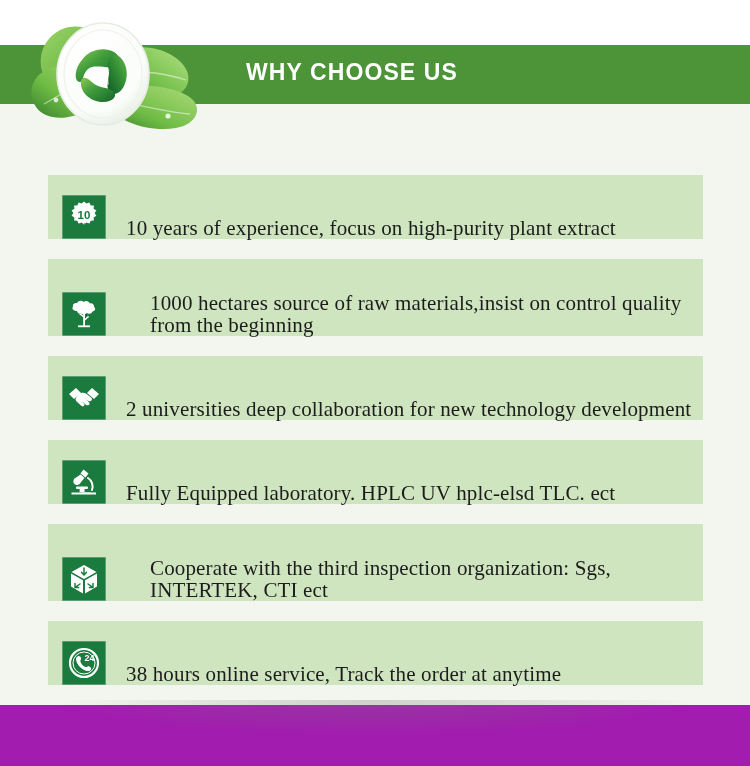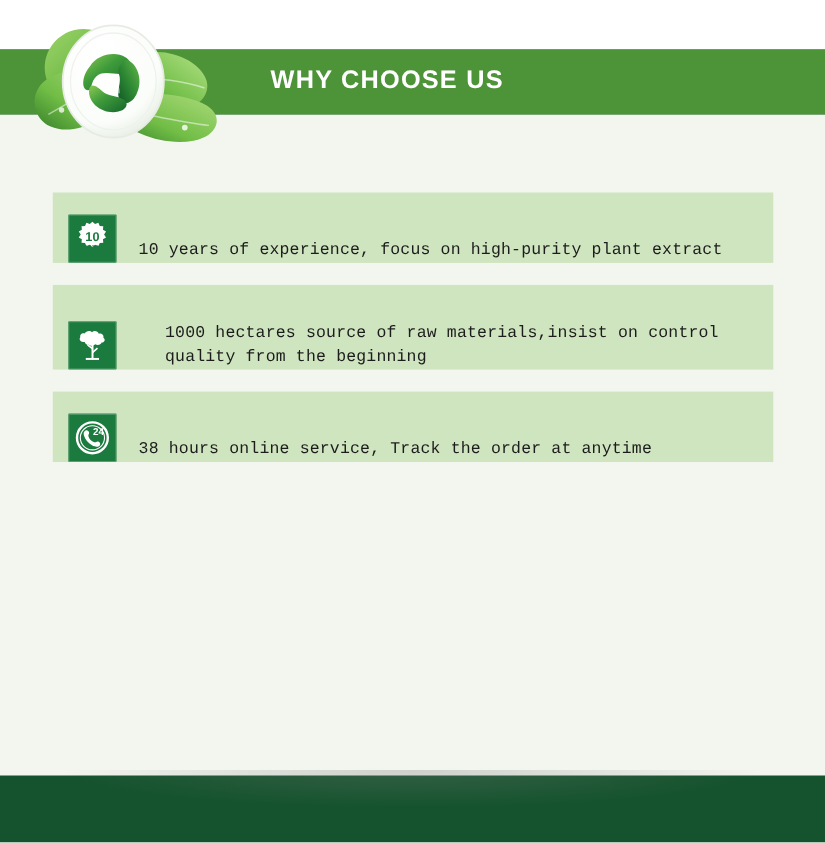--- a/index.html
+++ b/index.html
@@ -9,21 +9,21 @@
     height: 766px;
     background: #ffffff;
     font-family: "Liberation Sans", sans-serif;
   }
 
   #page {
     position: relative;
     width: 750px;
     height: 766px;
     overflow: hidden;
-    background: #14532d;
+    background: #a21caf;
   }
 
   
   .panel-bg {
     position: absolute;
     left: 0;
     top: 104px;
     width: 750px;
     height: 601px;
     background: #f2f6ef;
@@ -102,24 +102,24 @@
     border-radius: 1px;
     display: flex;
     align-items: center;
     justify-content: center;
     box-shadow: 0 0 0 1px rgba(255,255,255,0.28) inset;
   }
   .icon-box svg { display: block; }
 
   .row-text {
     margin-left: 20px;
-    font-size: 15px;
+    font-size: 21px;
     line-height: 22px;
     color: #1c1c1c;
-    font-family: Liberation Mono, monospace;
+    font-family: Liberation Serif, serif;
     letter-spacing: 0.15px;
   }
 </style>
 </head>
 <body>
 
 <div id="page">
 
   <div class="top-white"></div>
   <div class="panel-bg"></div>
@@ -217,22 +217,58 @@
         <svg width="34" height="34" viewBox="0 0 34 34">
           <path d="M10 14 C6 14 4.5 11.5 6 9.5 C5.4 7 8 5.4 10 6.2 C11 3.8 15 3 16.6 5 C18.6 3.2 22 4 22.8 6.4 C25.4 5.8 27.6 7.8 27 10 C29 11.4 28.4 14.2 25.4 14.4 C24.8 16.6 21.6 17.4 19.6 16 C18.4 17.6 15 17.8 13.6 16.2 C12.6 17 10.8 16.4 10 14 Z" fill="#ffffff"></path>
           <path d="M16.2 15 L16.2 29 L18 29 L18 15 Z" fill="#ffffff"></path>
           <path d="M17 20 L12.6 16.6 M17 23.5 L21.6 19.4" stroke="#ffffff" stroke-width="1.5" fill="none"></path>
           <rect x="11" y="28.4" width="12" height="1.8" fill="#ffffff"></rect>
         </svg>
       </div>
       <div class="row-text">1000 hectares source of raw materials,insist on control quality from the beginning</div>
     </div>
 
-
-
+    <div class="row h1">
+      <div class="icon-box">
+        <svg width="34" height="34" viewBox="0 0 34 34">
+          <path d="M2 13 L9 7 L14 12 L7 18 Z" fill="#ffffff"></path>
+          <path d="M32 13 L25 7 L20 12 L27 18 Z" fill="#ffffff"></path>
+          <path d="M12 13 C14 11.4 17 11.2 19 12.6 L24 16.4 C25.4 17.4 25.2 19.2 23.8 20 C22.8 20.6 21.6 20.4 20.6 19.6 L18 17.6 C19.6 19 21 20.2 22 21.2 C23 22.2 22.6 23.8 21.2 24.2 C20.2 24.5 19.4 24.2 18.6 23.4 L15 20.2 C15.8 21.2 16.6 22 17.2 22.8 C18 23.8 17.4 25.2 16 25.4 C15.2 25.5 14.6 25.2 14 24.6 L9.6 20.6 C8.4 19.5 8.2 17.8 9.2 16.6 Z" fill="#ffffff"></path>
+        </svg>
+      </div>
+      <div class="row-text">2 universities deep collaboration for new technology development</div>
+    </div>
+
+    <div class="row h1">
+      <div class="icon-box">
+        <svg width="34" height="34" viewBox="0 0 34 34">
+          <path d="M16.5 4.5 L21.5 8.5 L18.5 12.6 L13.5 8.6 Z" fill="#ffffff"></path>
+          <path d="M13.5 9.5 L17.5 12.8 L13 18.6 C11.6 20.4 9 20.6 7.4 19 C5.8 17.4 6 14.8 7.6 13.4 Z" fill="#ffffff"></path>
+          <rect x="9" y="21.5" width="12" height="2.4" rx="1" fill="#ffffff"></rect>
+          <rect x="12.6" y="23" width="5" height="4" fill="#ffffff"></rect>
+          <path d="M4.5 29.5 L29 29.5 L29 27.6 C29 27.6 24 27.2 19.5 27.2 C14 27.2 4.5 27.6 4.5 27.6 Z" fill="#ffffff"></path>
+          <path d="M21 13 C25 15.4 26.6 20.8 25 25" stroke="#ffffff" stroke-width="2" fill="none" stroke-linecap="round"></path>
+        </svg>
+      </div>
+      <div class="row-text">Fully Equipped laboratory. HPLC UV hplc-elsd TLC. ect</div>
+    </div>
+
+    <div class="row h2">
+      <div class="icon-box">
+        <svg width="34" height="34" viewBox="0 0 34 34">
+          <path d="M17 3 L29.5 10 L17 17 L4.5 10 Z" fill="#ffffff"></path>
+          <path d="M4 11.4 L16 18.2 L16 31.4 L4 24.6 Z" fill="#ffffff"></path>
+          <path d="M30 11.4 L18 18.2 L18 31.4 L30 24.6 Z" fill="#ffffff"></path>
+          <path d="M17 6 L17 13 M14.6 10.4 L17 13 L19.4 10.4" stroke="#1b7a3e" stroke-width="1.5" fill="none" stroke-linecap="round"></path>
+          <path d="M13 22 L8 25.4 M8 21.6 L8 25.6 L11.6 25.6" stroke="#1b7a3e" stroke-width="1.5" fill="none" stroke-linecap="round"></path>
+          <path d="M21 22 L26 25.4 M26 21.6 L26 25.6 L22.4 25.6" stroke="#1b7a3e" stroke-width="1.5" fill="none" stroke-linecap="round"></path>
+        </svg>
+      </div>
+      <div class="row-text">Cooperate with the third inspection organization: Sgs, INTERTEK, CTI ect</div>
+    </div>
 
     <div class="row h1">
       <div class="icon-box">
         <svg width="34" height="34" viewBox="0 0 34 34">
           <circle cx="17" cy="17" r="14" fill="none" stroke="#ffffff" stroke-width="2.2"></circle>
           <circle cx="17" cy="17" r="11" fill="none" stroke="#ffffff" stroke-width="1"></circle>
           <path d="M10.5 10.5 C12 9.4 13.6 10.6 14 12 C14.4 13.4 13 14 13.4 15.6 C14 18 16.2 20.4 18.6 21 C20.2 21.4 20.8 20 22.2 20.4 C23.6 20.8 24.8 22.4 23.7 23.9 C22.6 25.4 19.8 25.6 16.6 23.8 C13 21.8 10.4 18.4 9.4 15.2 C8.6 12.6 9.2 11.3 10.5 10.5 Z" fill="#ffffff"></path>
           <text x="22.5" y="14.5" text-anchor="middle" font-family="Liberation Sans, sans-serif" font-size="9" font-weight="bold" fill="#ffffff">24</text>
         </svg>
       </div>

